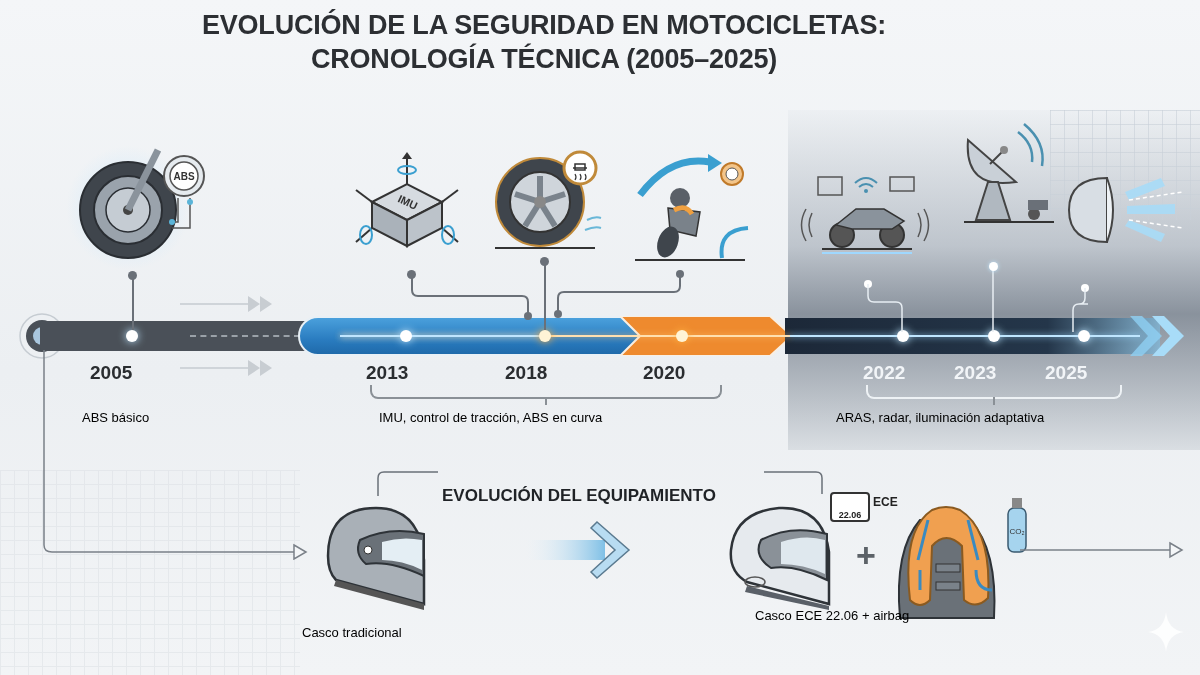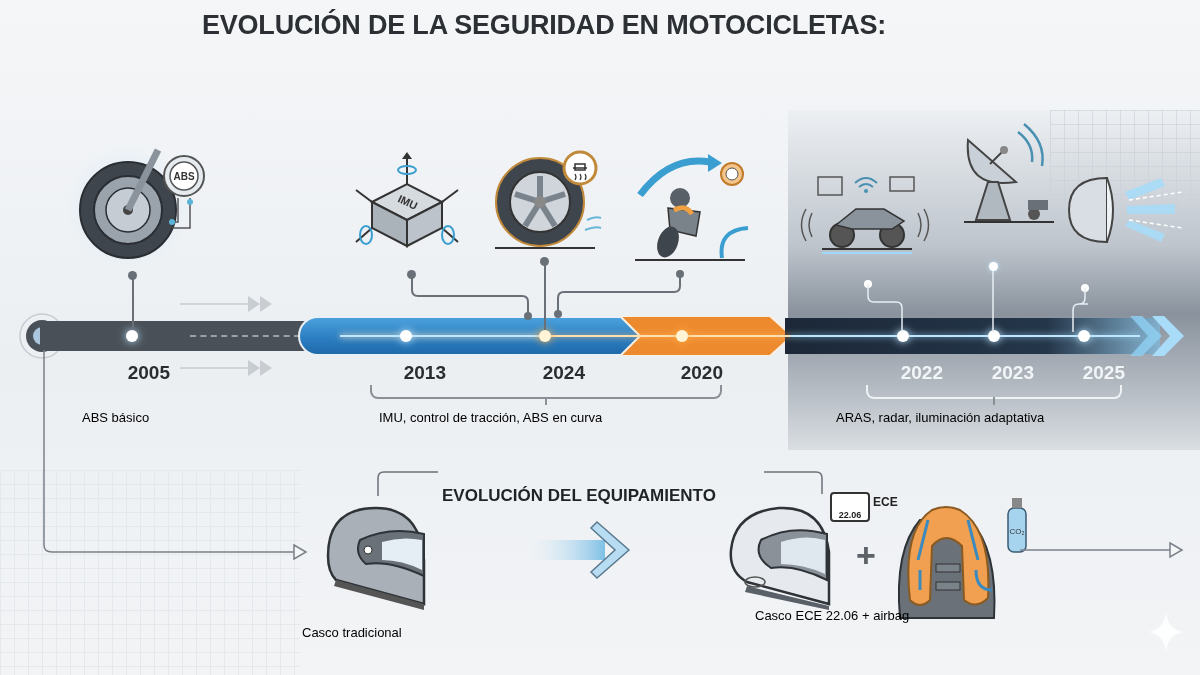--- a/index.html
+++ b/index.html
@@ -30,21 +30,21 @@
       linear-gradient(90deg, rgba(200,208,216,.6) 1px, transparent 1px);
     background-size: 14px 14px;
   }
   .title {
     position: absolute; left: 0; top: 8px; width: 1088px; text-align: center;
     font-weight: bold; font-size: 27px; line-height: 34px; color: #2c2f33;
     letter-spacing: -.2px;
   }
   .year {
     position: absolute; font-weight: bold; font-size: 19px; color: #2a2d30;
-    width: 80px; text-align: right;
+    width: 80px; text-align: left;
   }
   .year.light { color: #f2f5f8; }
   .caption {
     position: absolute; font-size: 13px; color: #000000; white-space: nowrap;
   }
   .section-title {
     position: absolute; left: 442px; top: 462px; font-weight: bold; font-size: 17px; color: #1f2226; margin-top: 24px;
   }
   .bar-gray {
     position: absolute; left: 40px; top: 321px; width: 275px; height: 30px;
@@ -92,20 +92,21 @@
 </style>
 </head>
 <body>
 
 <div class="grid-bg"></div>
 <div class="dark-panel"></div>
 <div class="dark-grid"></div>
 
 <div class="title">
   <div>EVOLUCIÓN DE LA SEGURIDAD EN MOTOCICLETAS:</div>
+  <div>CRONOLOGÍA TÉCNICA (2005–2025)</div>
 </div>
 
 <svg class="abs" style="left:60px;top:140px" width="160" height="130">
   <defs>
       <radialGradient id="gl1">
         <stop offset="0" stop-color="#cfe9fb"></stop>
         <stop offset="1" stop-color="#cfe9fb" stop-opacity="0"></stop>
       </radialGradient>
     </defs>
   <circle cx="68" cy="68" r="62" fill="url(#gl1)"></circle>
@@ -264,21 +265,21 @@
 
 <svg class="abs" style="left:180px;top:290px" width="100" height="90">
   <line x1="0" y1="14" x2="70" y2="14" stroke="#cfd4d9" stroke-width="2"></line>
   <path d="M68 6 L80 14 L68 22 Z M80 6 L92 14 L80 22 Z" fill="#c8cdd2"></path>
   <line x1="0" y1="78" x2="70" y2="78" stroke="#cfd4d9" stroke-width="2"></line>
   <path d="M68 70 L80 78 L68 86 Z M80 70 L92 78 L80 86 Z" fill="#c8cdd2"></path>
 </svg>
 
 <div class="year" style="left:90px;top:362px">2005</div>
 <div class="year" style="left:366px;top:362px">2013</div>
-<div class="year" style="left:505px;top:362px">2024</div>
+<div class="year" style="left:505px;top:362px">2018</div>
 <div class="year" style="left:643px;top:362px">2020</div>
 <div class="year light" style="left:863px;top:362px">2022</div>
 <div class="year light" style="left:954px;top:362px">2023</div>
 <div class="year light" style="left:1045px;top:362px">2025</div>
 
 <div class="brace" style="left:370px;top:385px;width:352px"></div>
 <div class="brace" style="left:866px;top:385px;width:256px;border-color:#eef2f5"></div>
 
 <div class="caption" style="left:82px;top:410px">ABS básico</div>
 <div class="caption" style="left:379px;top:410px">IMU, control de tracción, ABS en curva</div>

